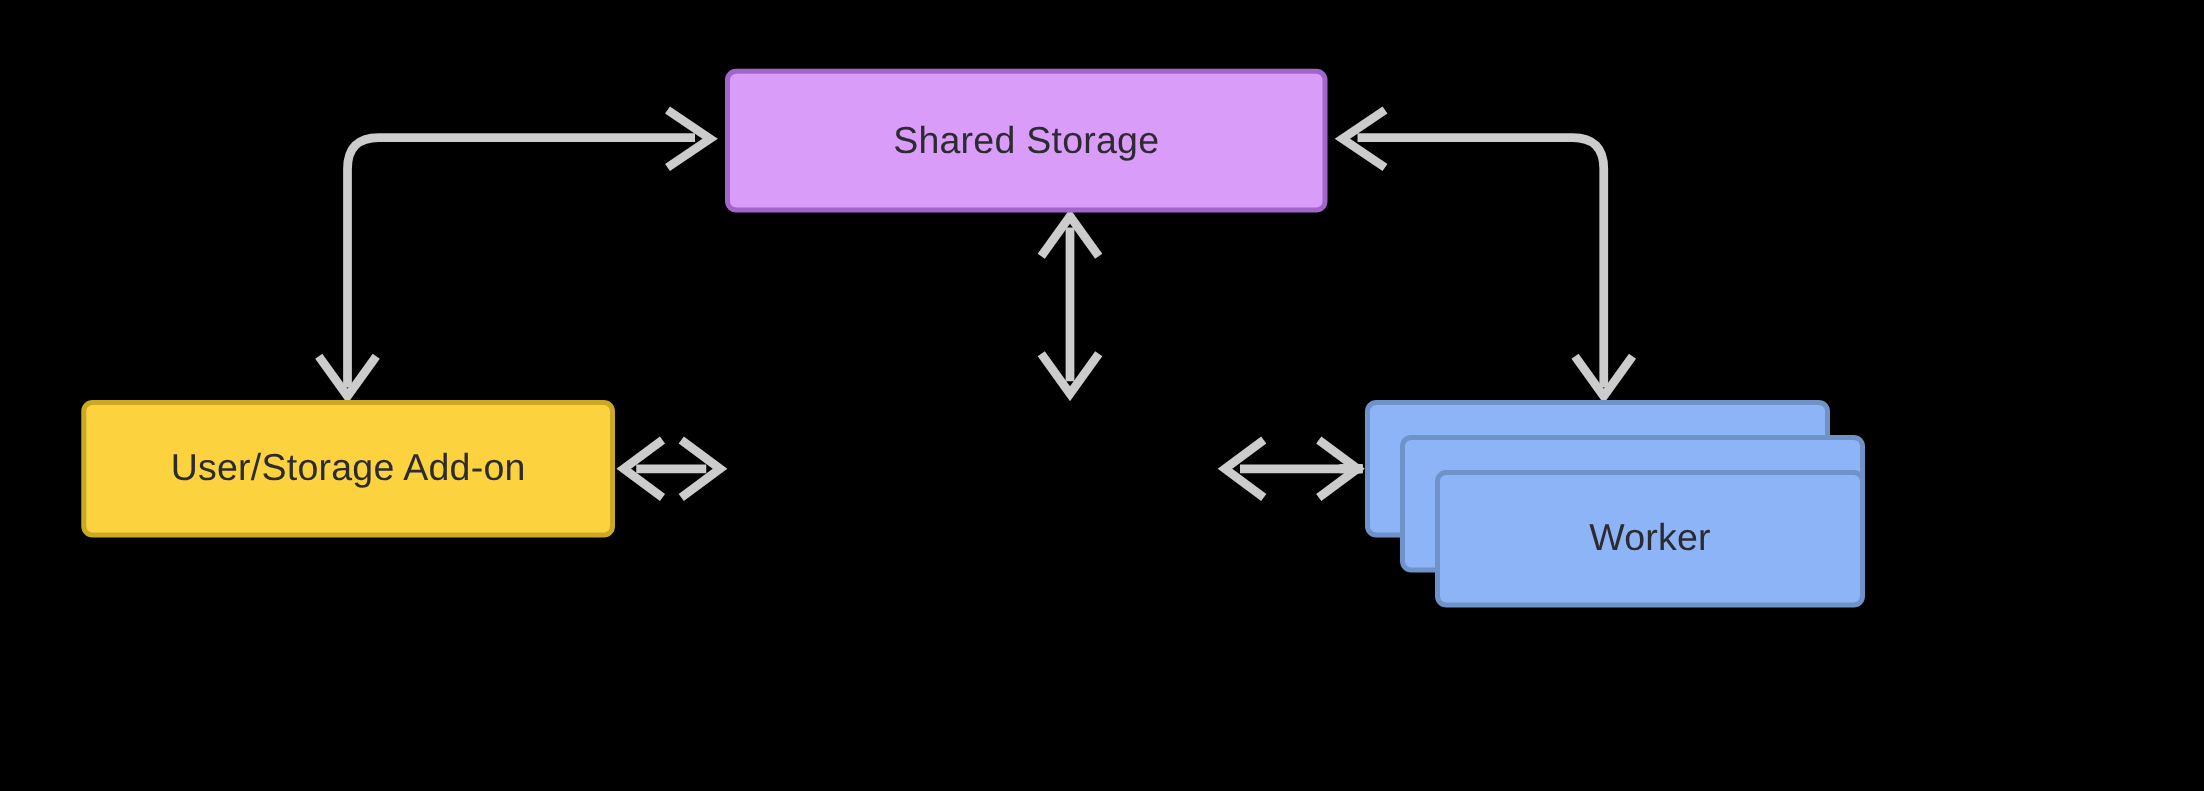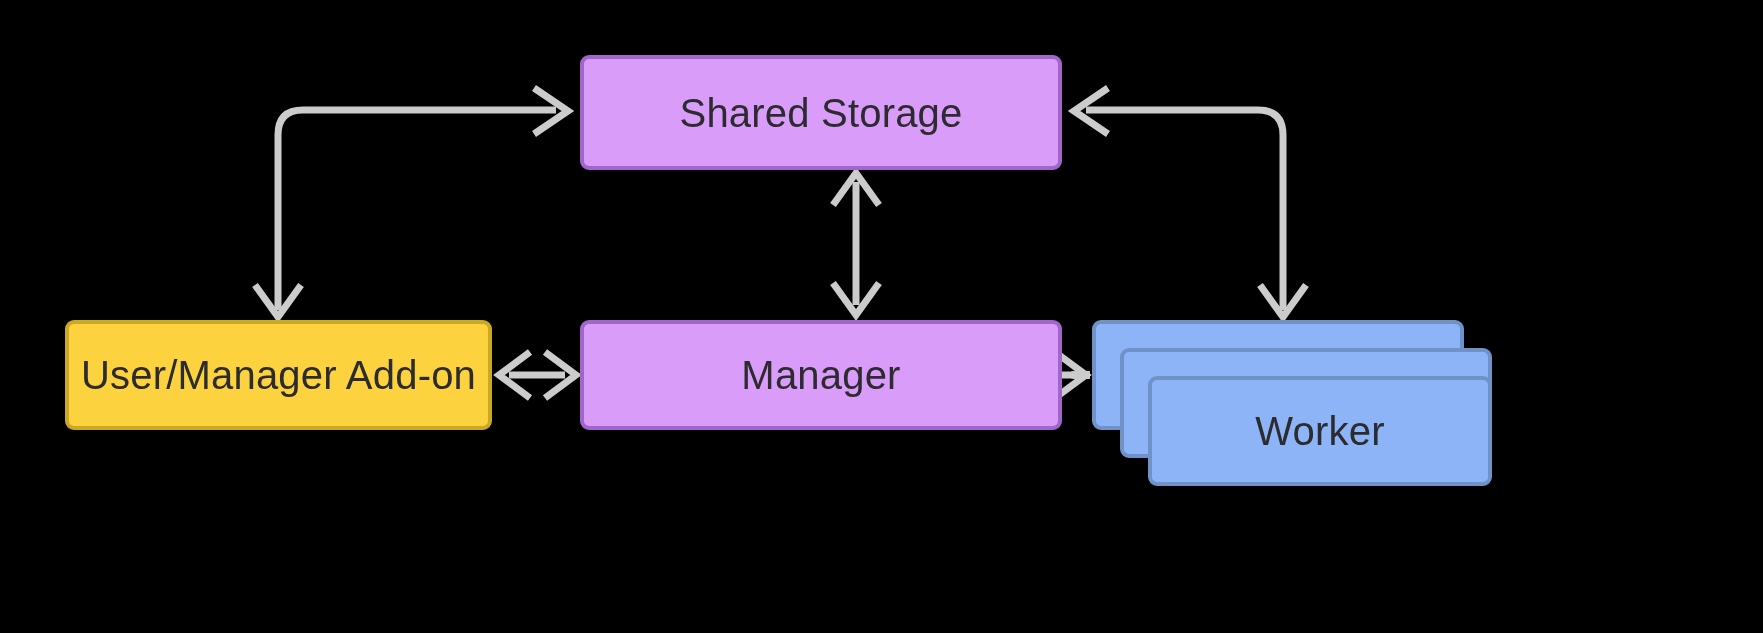--- a/index.html
+++ b/index.html
@@ -28,21 +28,21 @@
   }
   .node {
     position: absolute;
     box-sizing: border-box;
     display: flex;
     align-items: center;
     justify-content: center;
     border-radius: 9px;
     border-style: solid;
     border-width: 4px;
-    font-size: 40px;
+    font-size: 30px;
     letter-spacing: 0.2px;
     color: #2b2b30;
     text-align: center;
     white-space: nowrap;
   }
   .node-label {
     display: block;
     line-height: 1;
   }
   .node-purple {
@@ -126,26 +126,23 @@
       <path d="M 1011 352 L 980 375 L 1011 398" fill="none" stroke="#CCCCCC" stroke-width="7" stroke-linecap="butt" stroke-linejoin="miter"></path>
       <path d="M 1055 352 L 1086 375 L 1055 398" fill="none" stroke="#CCCCCC" stroke-width="7" stroke-linecap="butt" stroke-linejoin="miter"></path>
     </g>
   </svg>
 
   <div class="node node-purple" style="left:580px; top:55px; width:482px; height:115px;">
     <span class="node-label">Shared Storage</span>
   </div>
 
   <div class="node node-yellow" style="left:65px; top:320px; width:427px; height:110px;">
-    <span class="node-label">User/Manager Add-on</span>
+    <span class="node-label">User/Storage Add-on</span>
   </div>
 
-  <div class="node node-purple" style="left:580px; top:320px; width:482px; height:110px;">
-    <span class="node-label">Manager</span>
-  </div>
 
   <div>
     <div class="stack-ghost" style="left:1092px; top:320px; width:372px; height:110px;"></div>
     <div class="stack-ghost" style="left:1120px; top:348px; width:372px; height:110px;"></div>
     <div class="node node-blue" style="left:1148px; top:376px; width:344px; height:110px;">
       <span class="node-label">Worker</span>
     </div>
   </div>
 
 </div>

